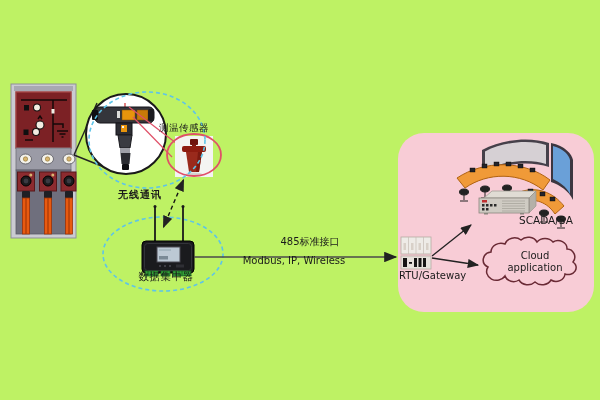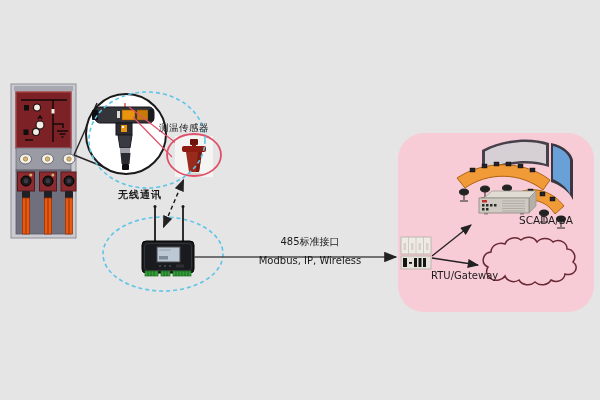--- a/index.html
+++ b/index.html
@@ -1,26 +1,26 @@
 <!DOCTYPE html>
 <html><head>
 <meta charset="utf-8">
 <style>
   html,body{margin:0;padding:0;background:#fff;}
-  #stage{position:relative;width:600px;height:400px;background:#e5e5e5;overflow:hidden;
+  #stage{position:relative;width:600px;height:400px;background:#bef264;overflow:hidden;
          font-family:"DejaVu Sans","Liberation Sans",sans-serif;}
   #art{position:absolute;left:0;top:0;}
   .lbl{position:absolute;color:#1a1a1a;font-size:10px;line-height:1.15;white-space:nowrap;}
   .lbl.center{text-align:center;white-space:normal;}
   .sensor-lbl{left:159px;top:123px;font-size:9.5px;letter-spacing:.5px;}
   .wireless-lbl{left:118px;top:189px;font-size:10px;letter-spacing:1px;font-weight:bold;}
   .conc-lbl{left:126px;top:270px;width:80px;font-size:10.5px;letter-spacing:.5px;}
   .iface-lbl{left:250px;top:236px;width:120px;font-size:10px;}
-  .proto-lbl{left:240px;top:255px;width:140px;font-size:10px;}
-  .rtu-lbl{left:399px;top:270px;font-size:10px;padding-left:32px;}
+  .proto-lbl{left:224px;top:255px;width:140px;font-size:10px;}
+  .rtu-lbl{left:399px;top:270px;font-size:10px;}
   .scada-lbl{left:487px;top:214px;font-size:10.5px;margin-left:32px;}
   .cloud-lbl{left:495px;top:250px;width:80px;font-size:10px;line-height:11.5px;}
   .cloud-lbl span{display:block;}
 </style>
 </head>
 <body>
 
 <div id="stage">
   <svg id="art" width="600" height="400" viewBox="0 0 600 400">
     <defs>
@@ -265,17 +265,22 @@
         <line x1="45" y1="66" x2="45" y2="71"></line>
           <line x1="48" y1="66" x2="48" y2="71"></line>
       </g>
     </g>
 
     <line x1="194" y1="257" x2="396" y2="257" stroke="#4a4a4a" stroke-width="1.5" marker-end="url(#ah)"></line>
   </svg>
 
   <div class="lbl sensor-lbl">测温传感器</div>
   <div class="lbl wireless-lbl">无线通讯</div>
+  <div class="lbl center conc-lbl">数据集中器</div>
   <div class="lbl center iface-lbl">485标准接口</div>
   <div class="lbl center proto-lbl">Modbus, IP, Wireless</div>
   <div class="lbl rtu-lbl">RTU/Gateway</div>
   <div class="lbl scada-lbl">SCADA/SA</div>
+  <div class="lbl center cloud-lbl">
+    <span>Cloud</span>
+    <span>application</span>
+  </div>
 </div>
 
 </body></html>

